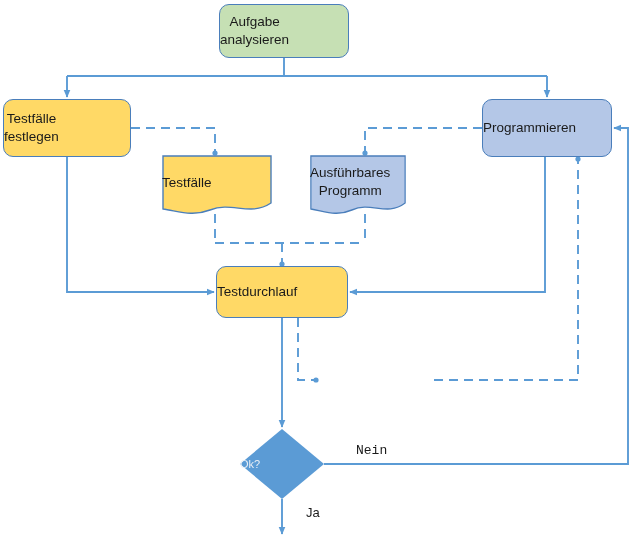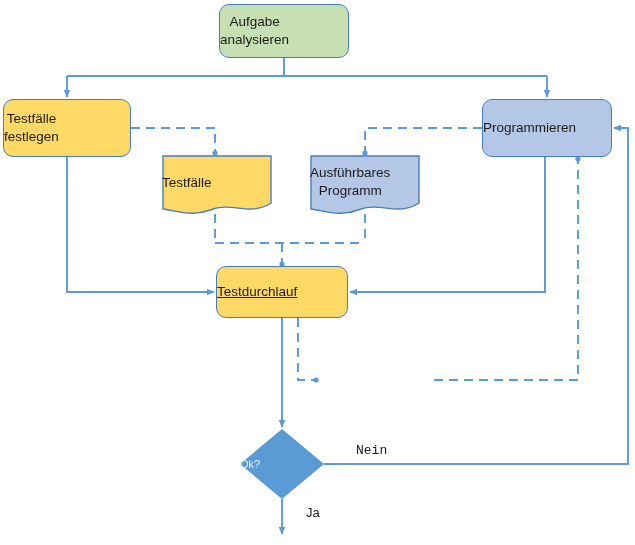--- a/index.html
+++ b/index.html
@@ -153,31 +153,31 @@
 
   <div class="node doc" style="left:162px; top:155px; width:110px; height:62px;">
     <svg class="docsvg" viewBox="0 0 110 62" preserveAspectRatio="none">
       <path d="M1,1 L109,1 L109,48 C88,62 70,46 48,55 C30,62 16,56 1,54 Z" fill="#FFD966" stroke="#4A7EBB" stroke-width="1.4"></path>
     </svg>
     <div class="doclabel" style="margin-top:-6px;">
       <div>Testfälle</div>
     </div>
   </div>
 
-  <div class="node doc" style="left:310px; top:155px; width:110px; height:62px;">
+  <div class="node doc" style="left:310px; top:155px; width:96px; height:62px;">
     <svg class="docsvg" viewBox="0 0 110 62" preserveAspectRatio="none">
       <path d="M1,1 L109,1 L109,48 C88,62 70,46 48,55 C30,62 16,56 1,54 Z" fill="#B4C7E7" stroke="#4A7EBB" stroke-width="1.4"></path>
     </svg>
     <div class="doclabel" style="margin-top:-8px;">
       <div>Ausführbares</div>
       <div>Programm</div>
     </div>
   </div>
 
-  <div class="node process" style="left:216px; top:266px; width:132px; height:52px; background:#FFD966;text-decoration:underline;">
+  <div class="node process" style="left:216px; top:266px; width:132px; height:52px; background:#FFD966;">
     <div>
       <div>Testdurchlauf</div>
     </div>
   </div>
 
 
   <div class="node decision" style="left:240px; top:429px; width:84px; height:70px;">
     <svg class="diasvg" viewBox="0 0 84 70" preserveAspectRatio="none">
       <polygon points="42,0 84,35 42,70 0,35" fill="#5B9BD5"></polygon>
     </svg>

